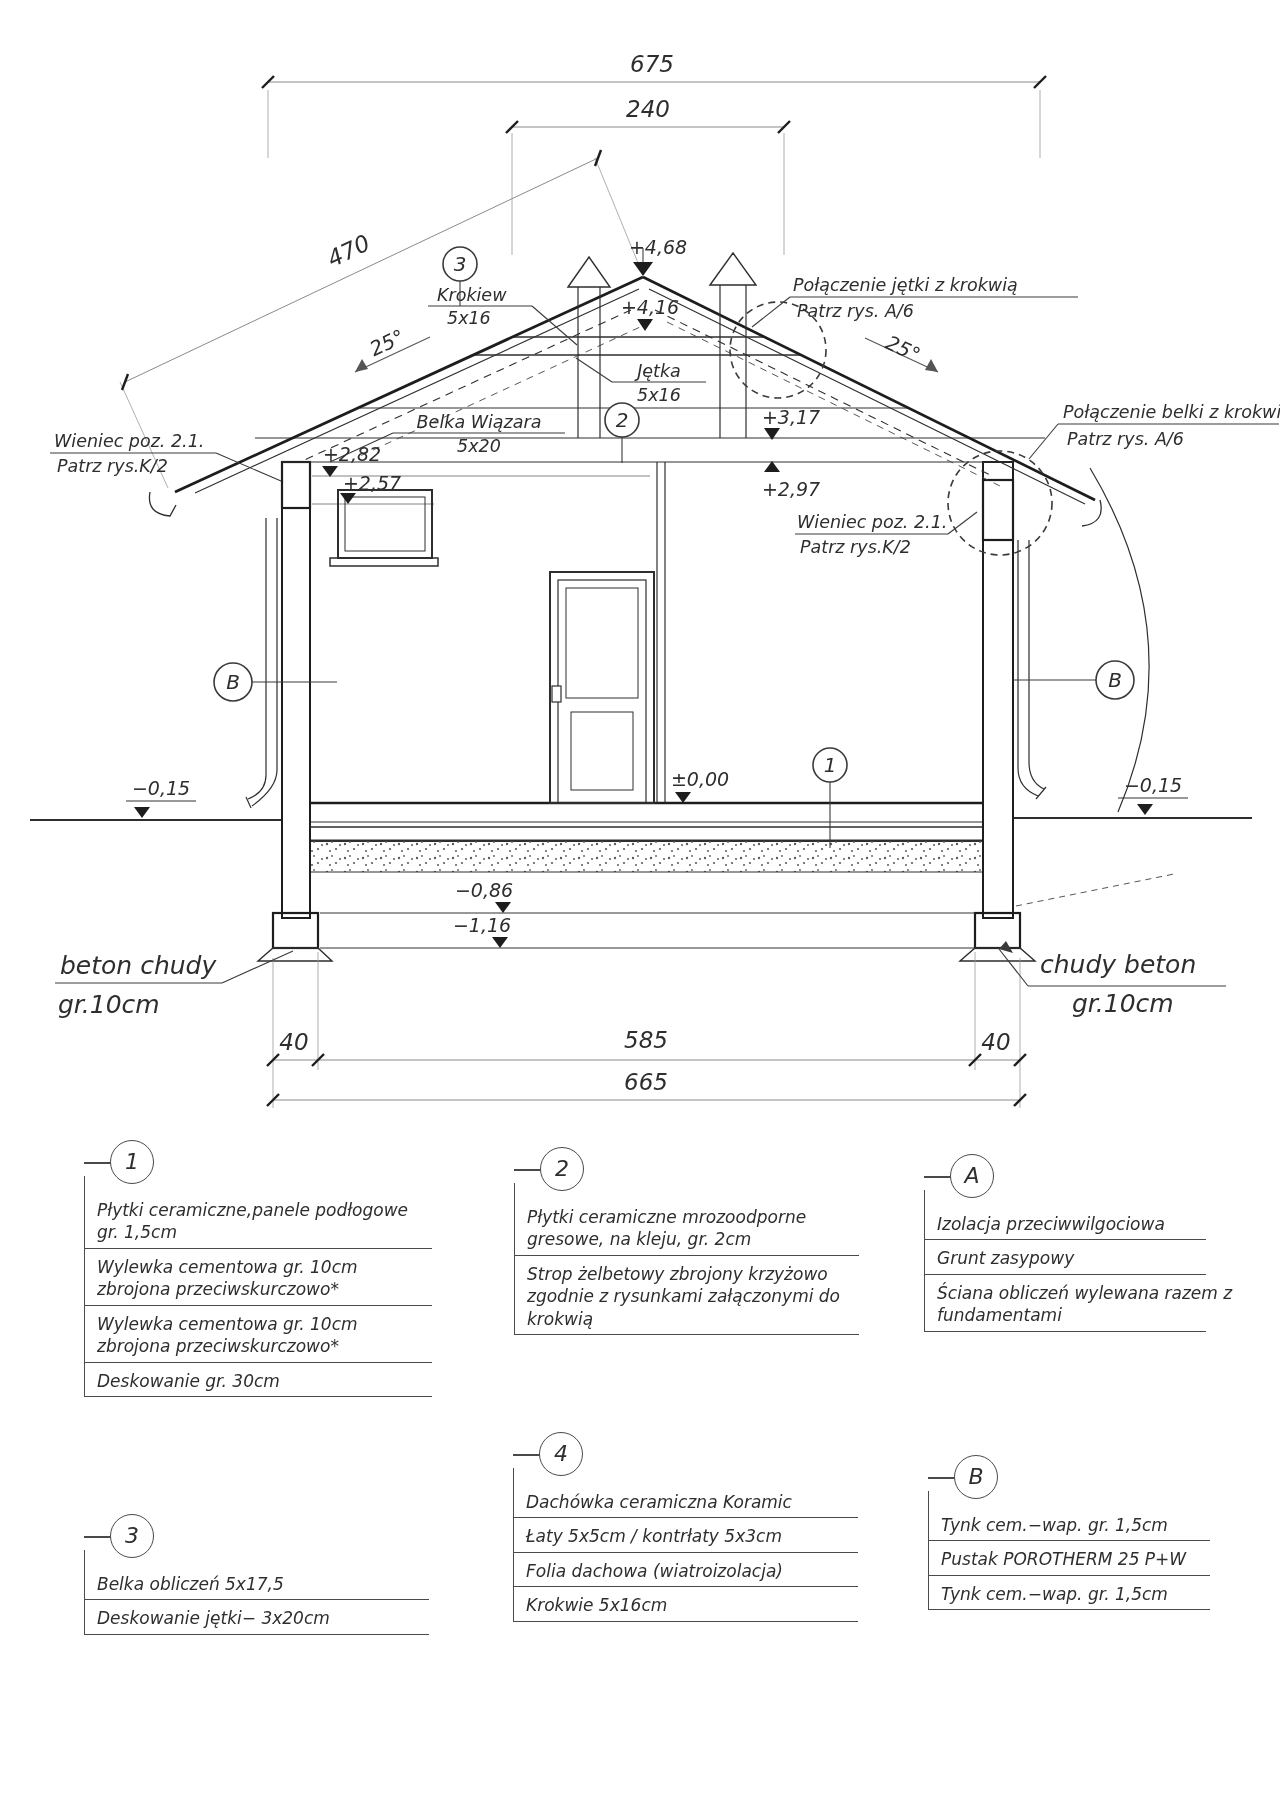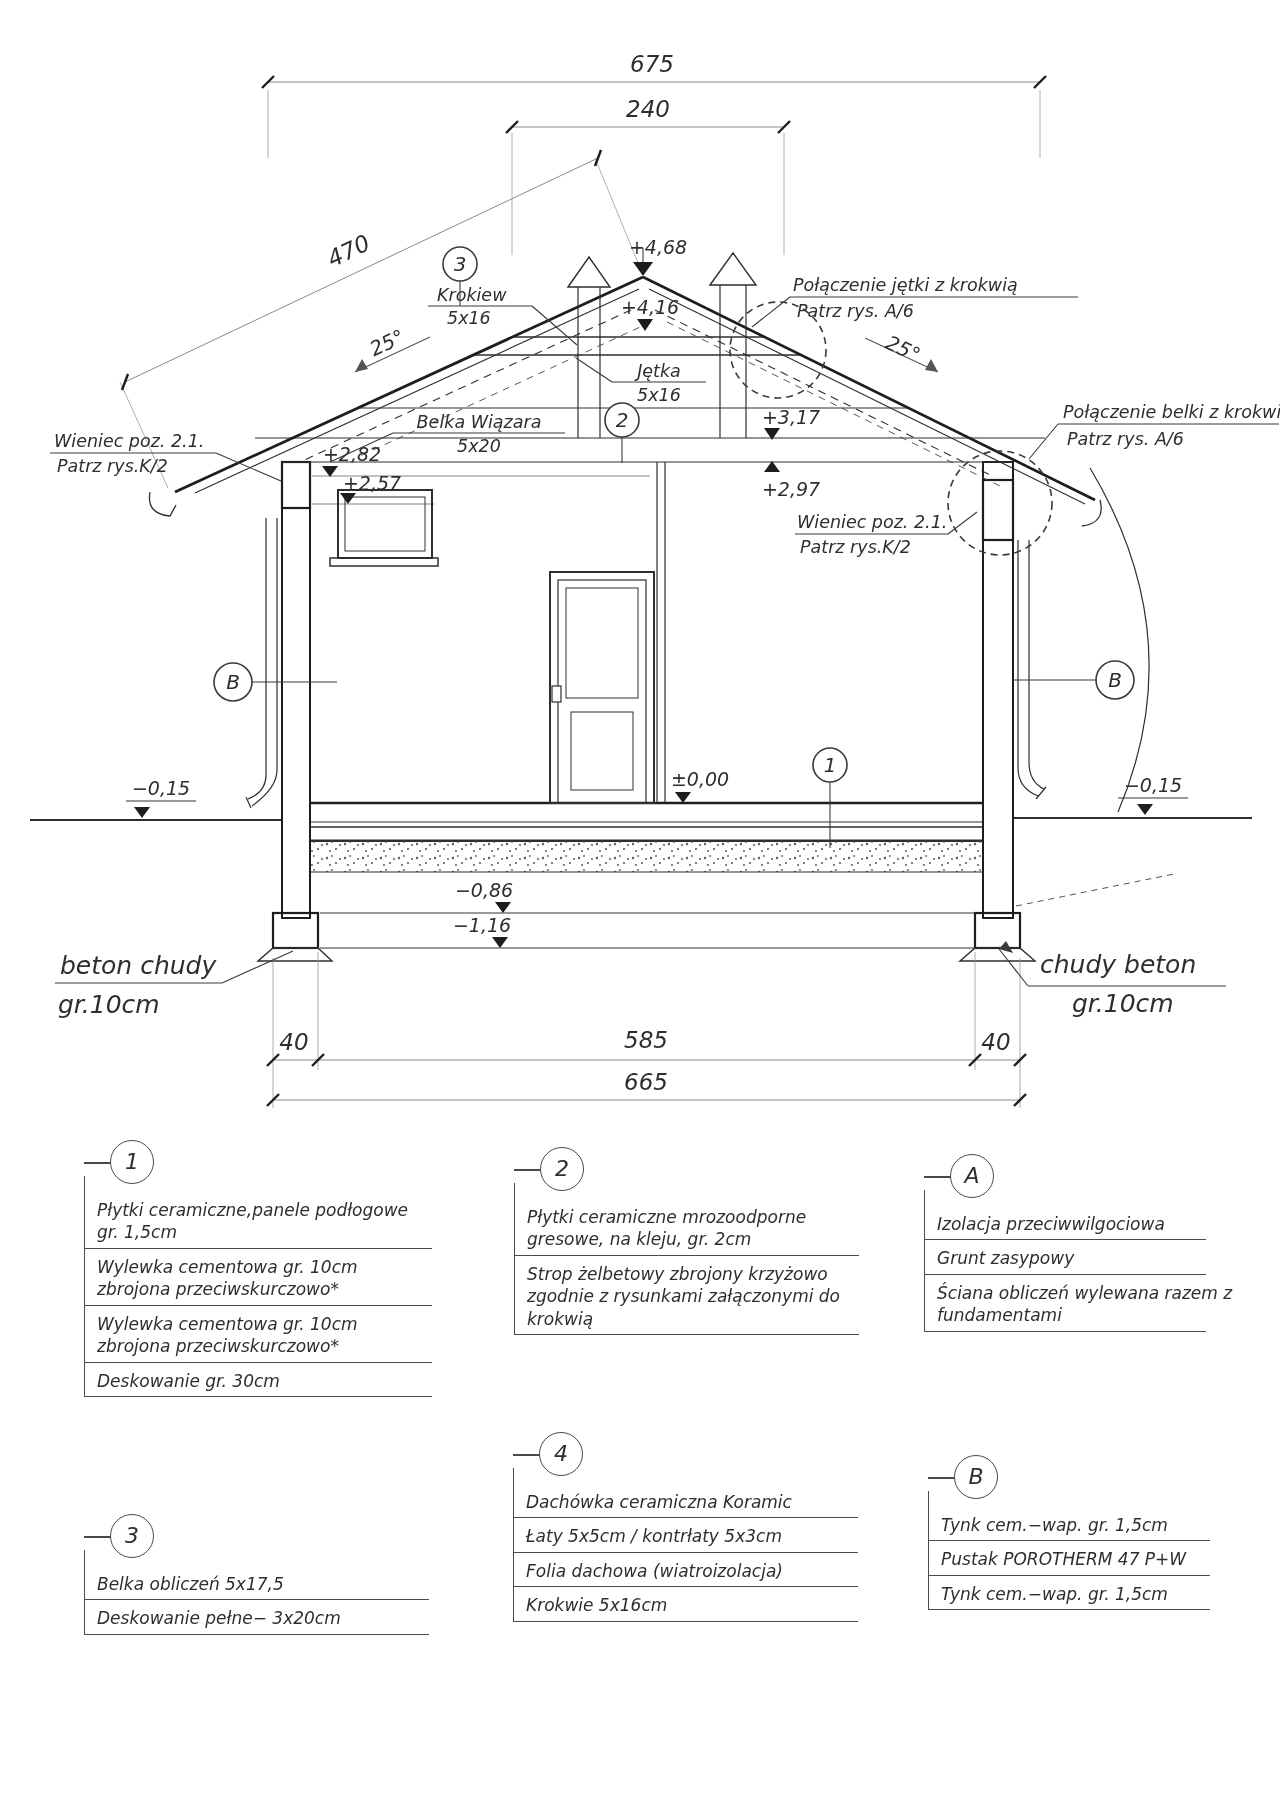--- a/index.html
+++ b/index.html
@@ -350,21 +350,21 @@
         </div>
       </div>
     </div>
 <div class="legend" style="left:84px;top:1514px;width:345px">
       <div class="lg-head"><span class="lg-circle">3</span></div>
       <div class="lg-body">
         <div class="lg-item">
           <div>Belka obliczeń 5x17,5</div>
         </div>
         <div class="lg-item">
-          <div>Deskowanie pełne− 3x20cm</div>
+          <div>Deskowanie jętki− 3x20cm</div>
         </div>
       </div>
     </div>
 <div class="legend" style="left:513px;top:1432px;width:345px">
       <div class="lg-head"><span class="lg-circle">4</span></div>
       <div class="lg-body">
         <div class="lg-item">
           <div>Dachówka ceramiczna Koramic</div>
         </div>
         <div class="lg-item">
@@ -378,21 +378,21 @@
         </div>
       </div>
     </div>
 <div class="legend" style="left:928px;top:1455px;width:282px">
       <div class="lg-head"><span class="lg-circle">B</span></div>
       <div class="lg-body">
         <div class="lg-item">
           <div>Tynk cem.−wap. gr. 1,5cm</div>
         </div>
         <div class="lg-item">
-          <div>Pustak POROTHERM 47 P+W</div>
+          <div>Pustak POROTHERM 25 P+W</div>
         </div>
         <div class="lg-item">
           <div>Tynk cem.−wap. gr. 1,5cm</div>
         </div>
       </div>
     </div>
 
 </div>
 
 </body></html>

